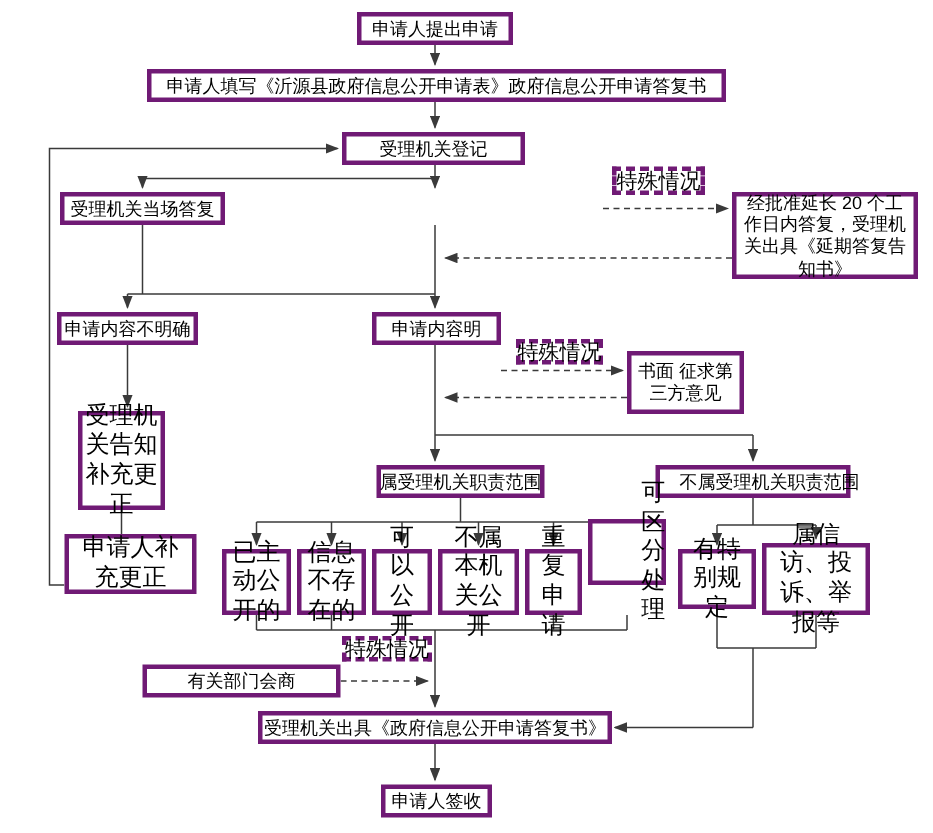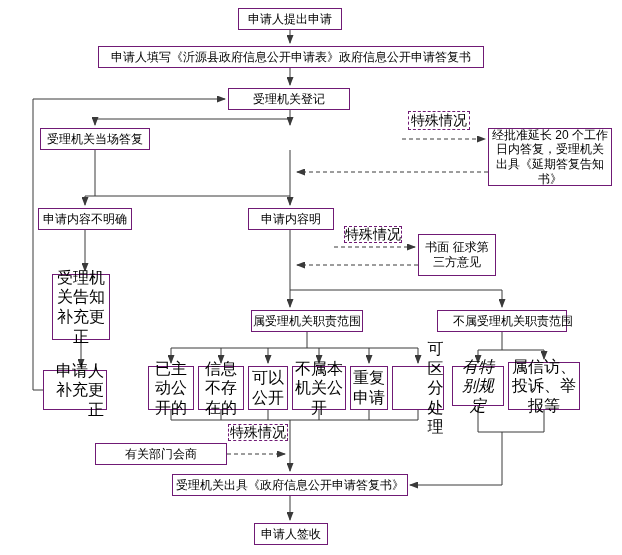--- a/index.html
+++ b/index.html
@@ -3,21 +3,21 @@
 <meta charset="utf-8">
 <style>
   html,body{margin:0;padding:0;background:#fff;}
   #canvas{
     position:relative;width:622px;height:555px;background:#ffffff;
     font-family:"Liberation Sans","DejaVu Sans",sans-serif;
     color:#000;overflow:hidden;
   }
   #connector-layer{position:absolute;left:0;top:0;z-index:0;}
   .box{
-    position:absolute;z-index:1;background:#fff;border:1px solid #701a75;
+    position:absolute;z-index:1;background:#fff;border:3px solid #701a75;
     display:flex;align-items:center;justify-content:center;text-align:center;
     font-size:12px;line-height:1.22;padding:1px 2px;box-sizing:border-box;
   }
   .one{white-space:nowrap;}
   .sm{font-size:16px;}
   .dashedbox{border-style:dashed;font-size:14px;background:#fff;}
 </style>
 </head>
 <body>
 
@@ -102,35 +102,35 @@
   <div class="box one dashedbox" style="left:344px;top:226px;width:58px;height:17px;">特殊情况</div>
 
   <div class="box" style="left:418px;top:234px;width:78px;height:42px;">书面 征求第三方意见</div>
 
   <div class="box sm" style="left:52px;top:274px;width:58px;height:66px;">受理机关告知补充更正</div>
 
   <div class="box one" style="left:251px;top:310px;width:112px;height:22px;">属受理机关职责范围</div>
 
   <div class="box one" style="left:437px;top:310px;width:130px;height:22px;padding-left:24px;">不属受理机关职责范围</div>
 
-  <div class="box sm" style="left:43px;top:370px;width:64px;height:40px;text-align:right;">申请人补充更正</div>
+  <div class="box sm" style="left:43px;top:356px;width:88px;height:40px;">申请人补充更正</div>
 
   <div class="box sm" style="left:148px;top:366px;width:46px;height:44px;">已主动公开的</div>
 
   <div class="box sm" style="left:198px;top:366px;width:46px;height:44px;">信息不存在的</div>
 
   <div class="box sm" style="left:248px;top:366px;width:40px;height:44px;">可以公开</div>
 
   <div class="box sm" style="left:292px;top:366px;width:54px;height:44px;">不属本机关公开</div>
 
   <div class="box sm" style="left:350px;top:366px;width:38px;height:44px;">重复申请</div>
 
-  <div class="box sm" style="left:392px;top:366px;width:52px;height:44px;padding-left:37px;">可区分处理</div>
+  <div class="box sm" style="left:392px;top:346px;width:52px;height:44px;padding-left:37px;">可区分处理</div>
 
-  <div class="box sm" style="left:452px;top:366px;width:52px;height:40px;font-style:italic;">有特别规定</div>
+  <div class="box sm" style="left:452px;top:366px;width:52px;height:40px;">有特别规定</div>
 
   <div class="box sm" style="left:508px;top:362px;width:72px;height:48px;">属信访、投诉、举报等</div>
 
   <div class="box one dashedbox" style="left:228px;top:424px;width:60px;height:17px;">特殊情况</div>
 
   <div class="box one" style="left:95px;top:443px;width:132px;height:22px;">有关部门会商</div>
 
   <div class="box one" style="left:172px;top:474px;width:236px;height:22px;">受理机关出具《政府信息公开申请答复书》</div>
 
   <div class="box one" style="left:254px;top:523px;width:74px;height:22px;">申请人签收</div>

